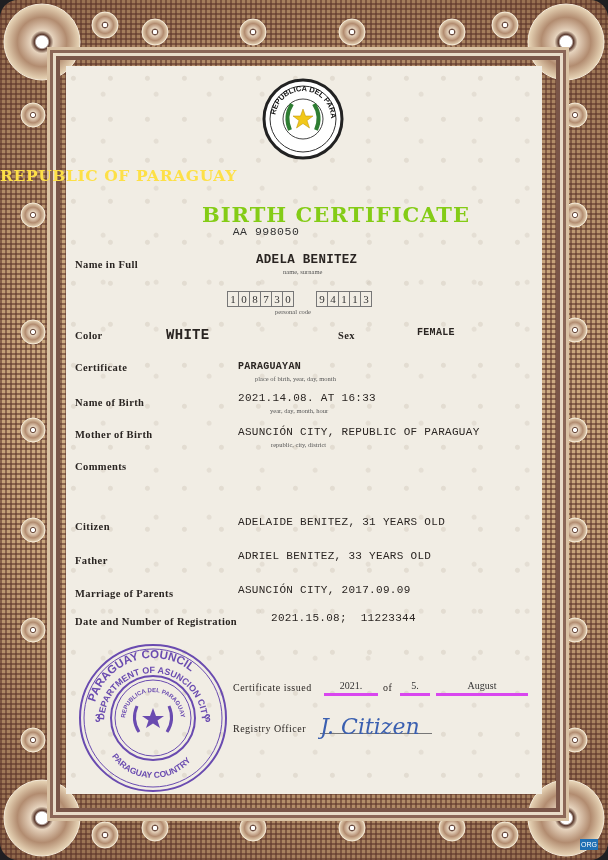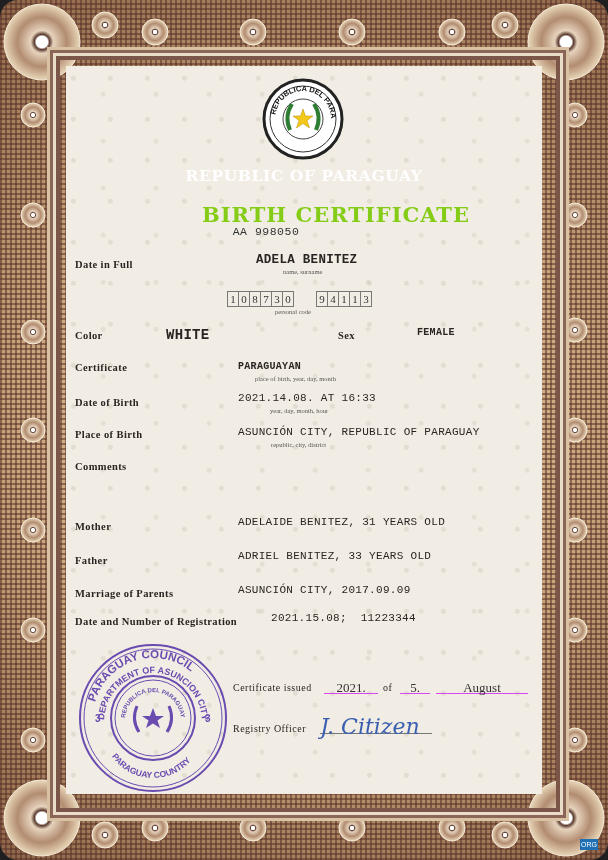--- a/index.html
+++ b/index.html
@@ -13,33 +13,33 @@
   .frame-scallop{position:absolute;left:0;top:0;width:608px;height:860px;}
   .inner-border{position:absolute;left:56px;top:56px;width:496px;height:748px;
     border:4px solid #7a5548;box-shadow:0 0 0 3px #e9dcc9, 0 0 0 6px #8b6657, 0 0 0 9px #d9c2a4;}
   .paper{position:absolute;left:66px;top:66px;width:476px;height:728px;
     background:
       radial-gradient(circle at 20% 30%, rgba(200,190,175,.35) 0 2px, transparent 3px),
       radial-gradient(circle at 70% 60%, rgba(200,190,175,.3) 0 2px, transparent 3px),
       #f1ede4;
     background-size: 37px 41px, 53px 47px, auto;}
   .seal-top{position:absolute;left:262px;top:78px;width:82px;height:82px;}
-  .republic{position:absolute;left:0;width:608px;top:166px;text-align:center;font-weight:bold;font-size:15.5px;letter-spacing:0.6px;color:#ffffff;font-family:"DejaVu Serif",serif;}
+  .republic{position:absolute;left:0;width:608px;top:166px;font-weight:bold;font-size:15.5px;letter-spacing:0.6px;color:#fde047;font-family:"DejaVu Serif",serif;}
   .title{position:absolute;left:0;width:608px;top:202px;text-align:center;font-weight:bold;font-size:21px;letter-spacing:1px;color:#84cc16;font-family:"DejaVu Serif",serif;padding-left:32px;}
   .serial{position:absolute;left:0;width:532px;top:225px;text-align:center;font-size:11.5px;color:#333;font-family:"Liberation Mono",monospace;letter-spacing:0.5px;}
   .lbl{position:absolute;left:75px;font-weight:bold;font-size:10.5px;color:#2a2522;font-family:"Liberation Serif",serif;letter-spacing:.4px;}
   .val{position:absolute;font-size:11px;color:#2a2522;font-family:"Liberation Mono",monospace;letter-spacing:.3px;}
   .val.b{font-weight:bold;font-family:Liberation Mono, monospace;}
   .sub{position:absolute;font-size:6.5px;color:#555;font-family:"Liberation Serif",serif;}
   .code{position:absolute;top:291px;display:flex;}
   .code span{display:inline-block;width:10px;height:14px;border:1px solid #777;border-left:none;text-align:center;font-size:11px;line-height:14px;font-family:"Liberation Serif",serif;color:#333;}
   .code span:first-child{border-left:1px solid #777;}
   .stamp{position:absolute;left:77px;top:642px;width:152px;height:152px;}
   .issued{position:absolute;top:682px;left:233px;font-size:10px;font-weight:normal;color:#2a2522;letter-spacing:.5px;}
-  .fill{position:absolute;top:680px;font-size:13px;color:#333;text-align:center;border-bottom:1px solid #d946ef;height:13px;}
+  .fill{position:absolute;top:680px;font-size:10px;color:#333;text-align:center;border-bottom:3px solid #d946ef;height:13px;}
   .sig{position:absolute;left:318px;top:706px;width:115px;height:42px;}
   .org{position:absolute;left:580px;top:839px;width:18px;height:11px;background:#1f6fb3;color:#fff;font-size:7px;font-family:"Liberation Sans",sans-serif;text-align:center;line-height:11px;}
 </style>
 </head>
 <body>
 
 <div class="frame"></div>
 <svg class="frame-scallop" viewBox="0 0 608 860">
   <defs>
     <radialGradient id="ros" cx="50%" cy="50%" r="50%">
@@ -95,21 +95,21 @@
   <text font-size="7.5" font-weight="bold" font-family="Liberation Sans, sans-serif" fill="#111"><textPath href="#sealArc" startOffset="4">REPUBLICA DEL PARAGUAY</textPath></text>
   <path d="M28,52 Q22,38 30,26" stroke="#2e7d32" stroke-width="4" fill="none"></path>
   <path d="M54,52 Q60,38 52,26" stroke="#2e7d32" stroke-width="4" fill="none"></path>
   <polygon points="41,31 43.5,38 51,38 45,42.5 47.5,50 41,45.5 34.5,50 37,42.5 31,38 38.5,38" fill="#f2c81a" stroke="#b58b00" stroke-width=".5"></polygon>
 </svg>
 
 <div class="republic">REPUBLIC OF PARAGUAY</div>
 <div class="title">BIRTH CERTIFICATE</div>
 <div class="serial">AA 998050</div>
 
-<div class="lbl" style="top:259px">Date in Full</div>
+<div class="lbl" style="top:259px">Name in Full</div>
 <div class="val b" style="left:256px;top:253px;font-size:12.5px">ADELA BENITEZ</div>
 <div class="sub" style="left:283px;top:268px">name, surname</div>
 
 <div class="code" style="left:227px">
   <span>1</span>
     <span>0</span>
     <span>8</span>
     <span>7</span>
     <span>3</span>
     <span>0</span>
@@ -125,32 +125,32 @@
 
 <div class="lbl" style="top:330px">Color</div>
 <div class="val b" style="left:166px;top:327px;font-size:14px">WHITE</div>
 <div class="lbl" style="left:338px;top:330px">Sex</div>
 <div class="val b" style="left:417px;top:327px;font-size:10px">FEMALE</div>
 
 <div class="lbl" style="top:362px">Certificate</div>
 <div class="val b" style="left:238px;top:361px;font-size:10px">PARAGUAYAN</div>
 <div class="sub" style="left:255px;top:375px">place of birth, year, day, month</div>
 
-<div class="lbl" style="top:397px">Date of Birth</div>
+<div class="lbl" style="top:397px">Name of Birth</div>
 <div class="val" style="left:238px;top:392px">2021.14.08. AT 16:33</div>
 <div class="sub" style="left:270px;top:407px">year, day, month, hour</div>
 
-<div class="lbl" style="top:429px">Place of Birth</div>
+<div class="lbl" style="top:429px">Mother of Birth</div>
 <div class="val" style="left:238px;top:426px">ASUNCIÓN CITY, REPUBLIC OF PARAGUAY</div>
 <div class="sub" style="left:271px;top:441px">republic, city, district</div>
 
 <div class="lbl" style="top:461px">Comments</div>
 <div class="val" style="left:238px;top:461px"></div>
 
-<div class="lbl" style="top:521px">Mother</div>
+<div class="lbl" style="top:521px">Citizen</div>
 <div class="val" style="left:238px;top:516px">ADELAIDE BENITEZ, 31 YEARS OLD</div>
 
 <div class="lbl" style="top:555px">Father</div>
 <div class="val" style="left:238px;top:550px">ADRIEL BENITEZ, 33 YEARS OLD</div>
 
 <div class="lbl" style="top:588px">Marriage of Parents</div>
 <div class="val" style="left:238px;top:584px">ASUNCIÓN CITY, 2017.09.09</div>
 
 <div class="lbl" style="top:616px">Date and Number of Registration</div>
 <div class="val" style="left:271px;top:612px;white-space:pre">2021.15.08;  11223344</div>

